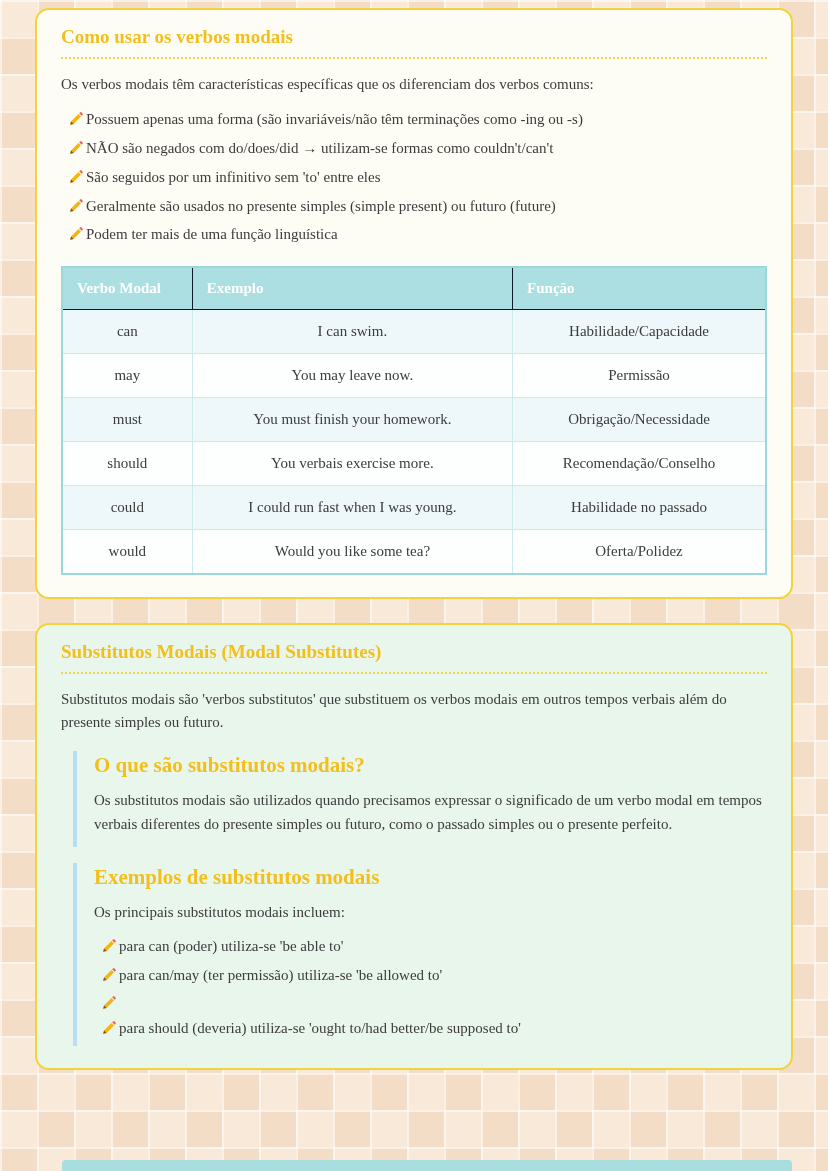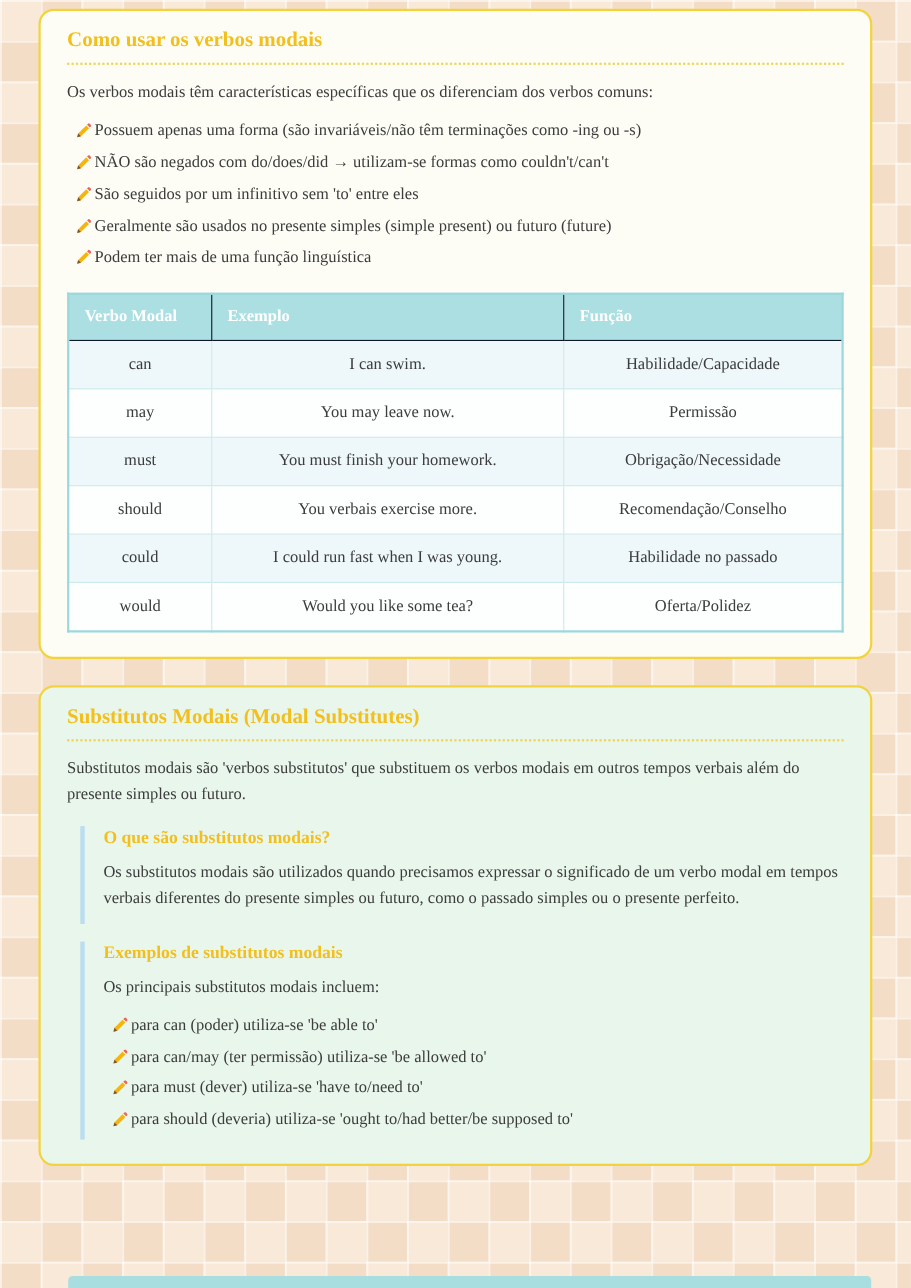--- a/index.html
+++ b/index.html
@@ -76,21 +76,21 @@
   table.modal-table tbody tr:nth-child(odd)  { background: #eef7f9; }
   table.modal-table tbody tr:nth-child(even) { background: #fdfefe; }
 
   .subsection {
     border-left: 4px solid #b9ddf1;
     margin: 16px 0 0 12px;
     padding: 2px 0 2px 17px;
   }
   .sub-title {
     margin: 0 0 10px 0;
-    font-size: 16px;
+    font-size: 21px;
     font-weight: bold;
     color: #f2bf1c;
   }
   .subsection p { margin: 0 0 8px 0; font-size: 15px; line-height: 1.65; }
 
   .bottom-strip {
     position: absolute;
     left: 62px;
     bottom: 0;
     width: 730px;
@@ -222,21 +222,20 @@
         <li>
           <svg class="pencil">
               <use href="#pencil"></use>
             </svg>
           <span>para can/may (ter permissão) utiliza-se 'be allowed to'</span>
         </li>
         <li>
           <svg class="pencil">
               <use href="#pencil"></use>
             </svg>
-          <span>para must (dever) utiliza-se 'have to/need to'</span>
         </li>
         <li>
           <svg class="pencil">
               <use href="#pencil"></use>
             </svg>
           <span>para should (deveria) utiliza-se 'ought to/had better/be supposed to'</span>
         </li>
       </ul>
     </div>
   </section>

